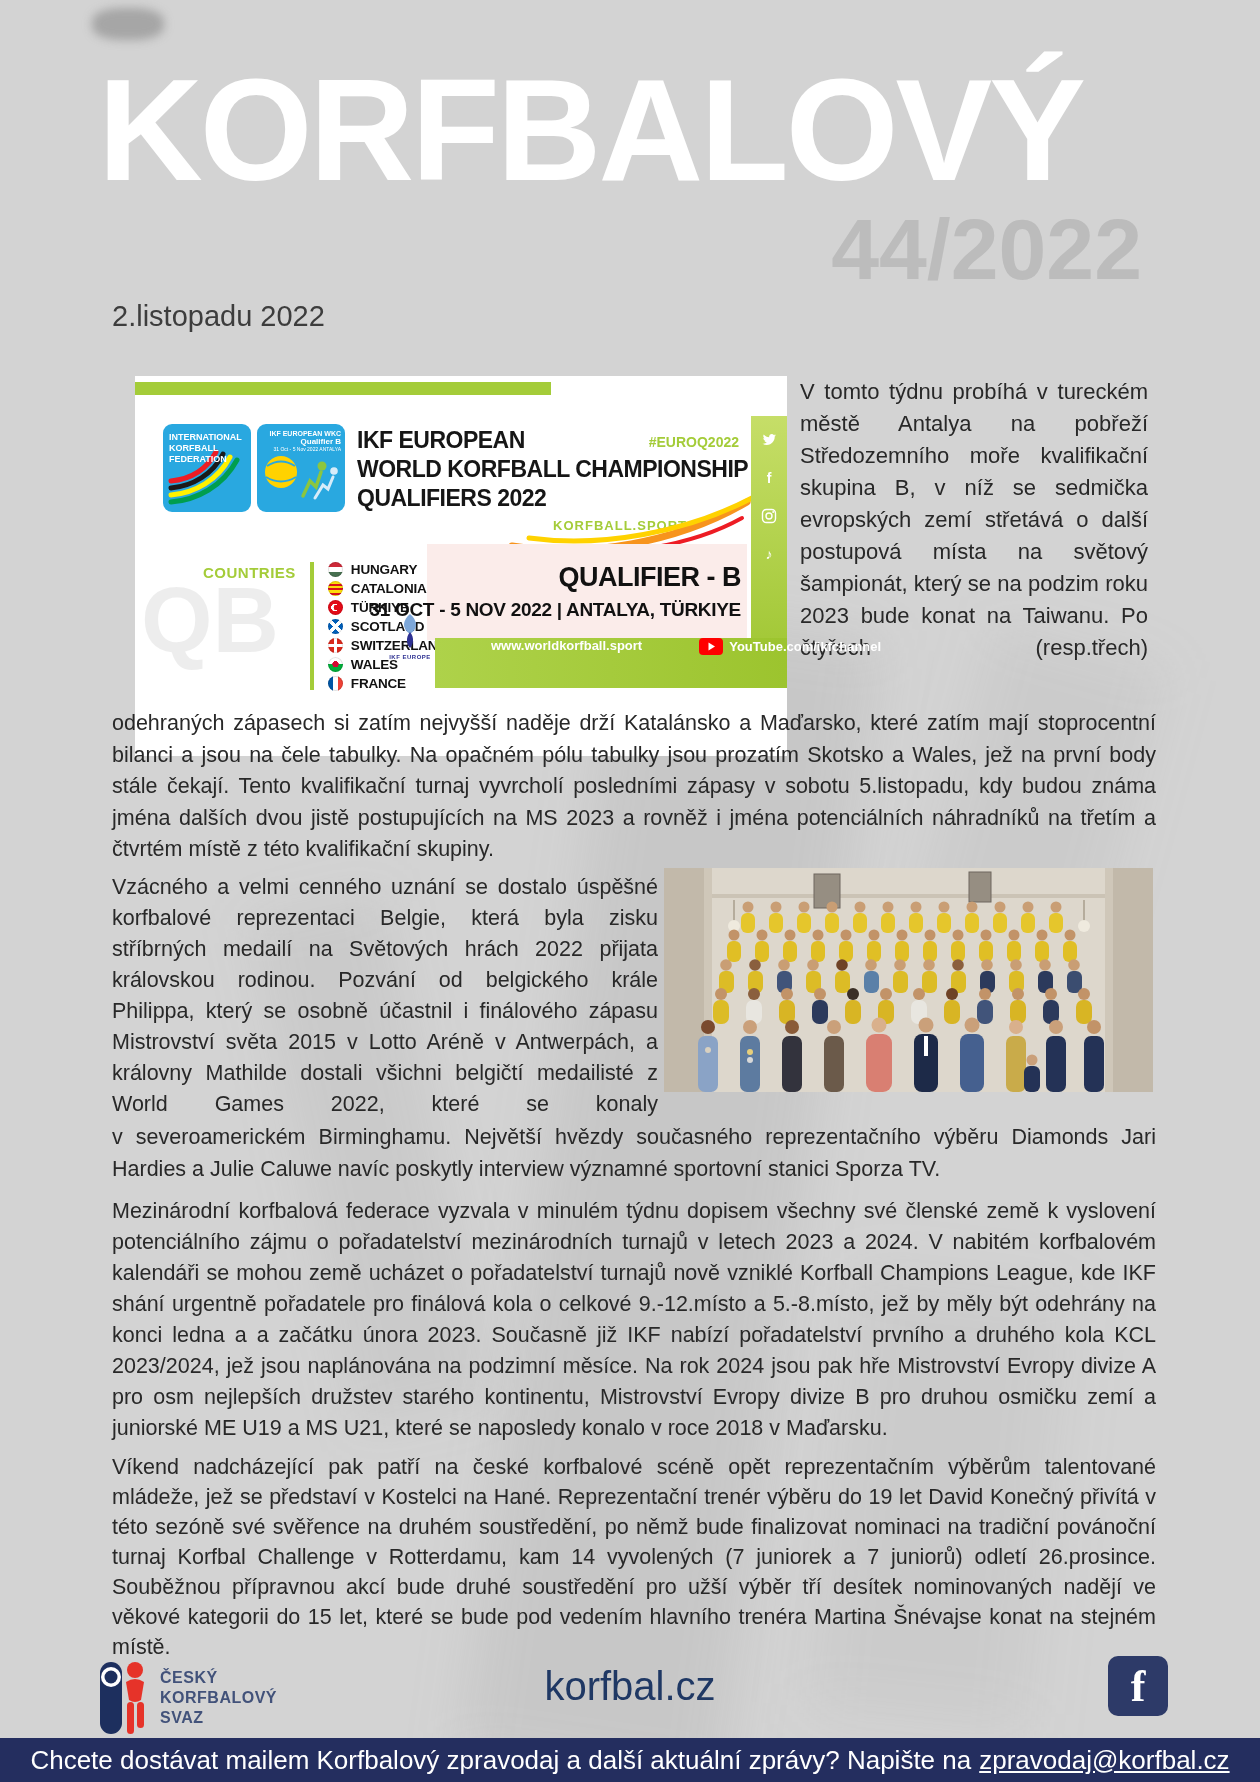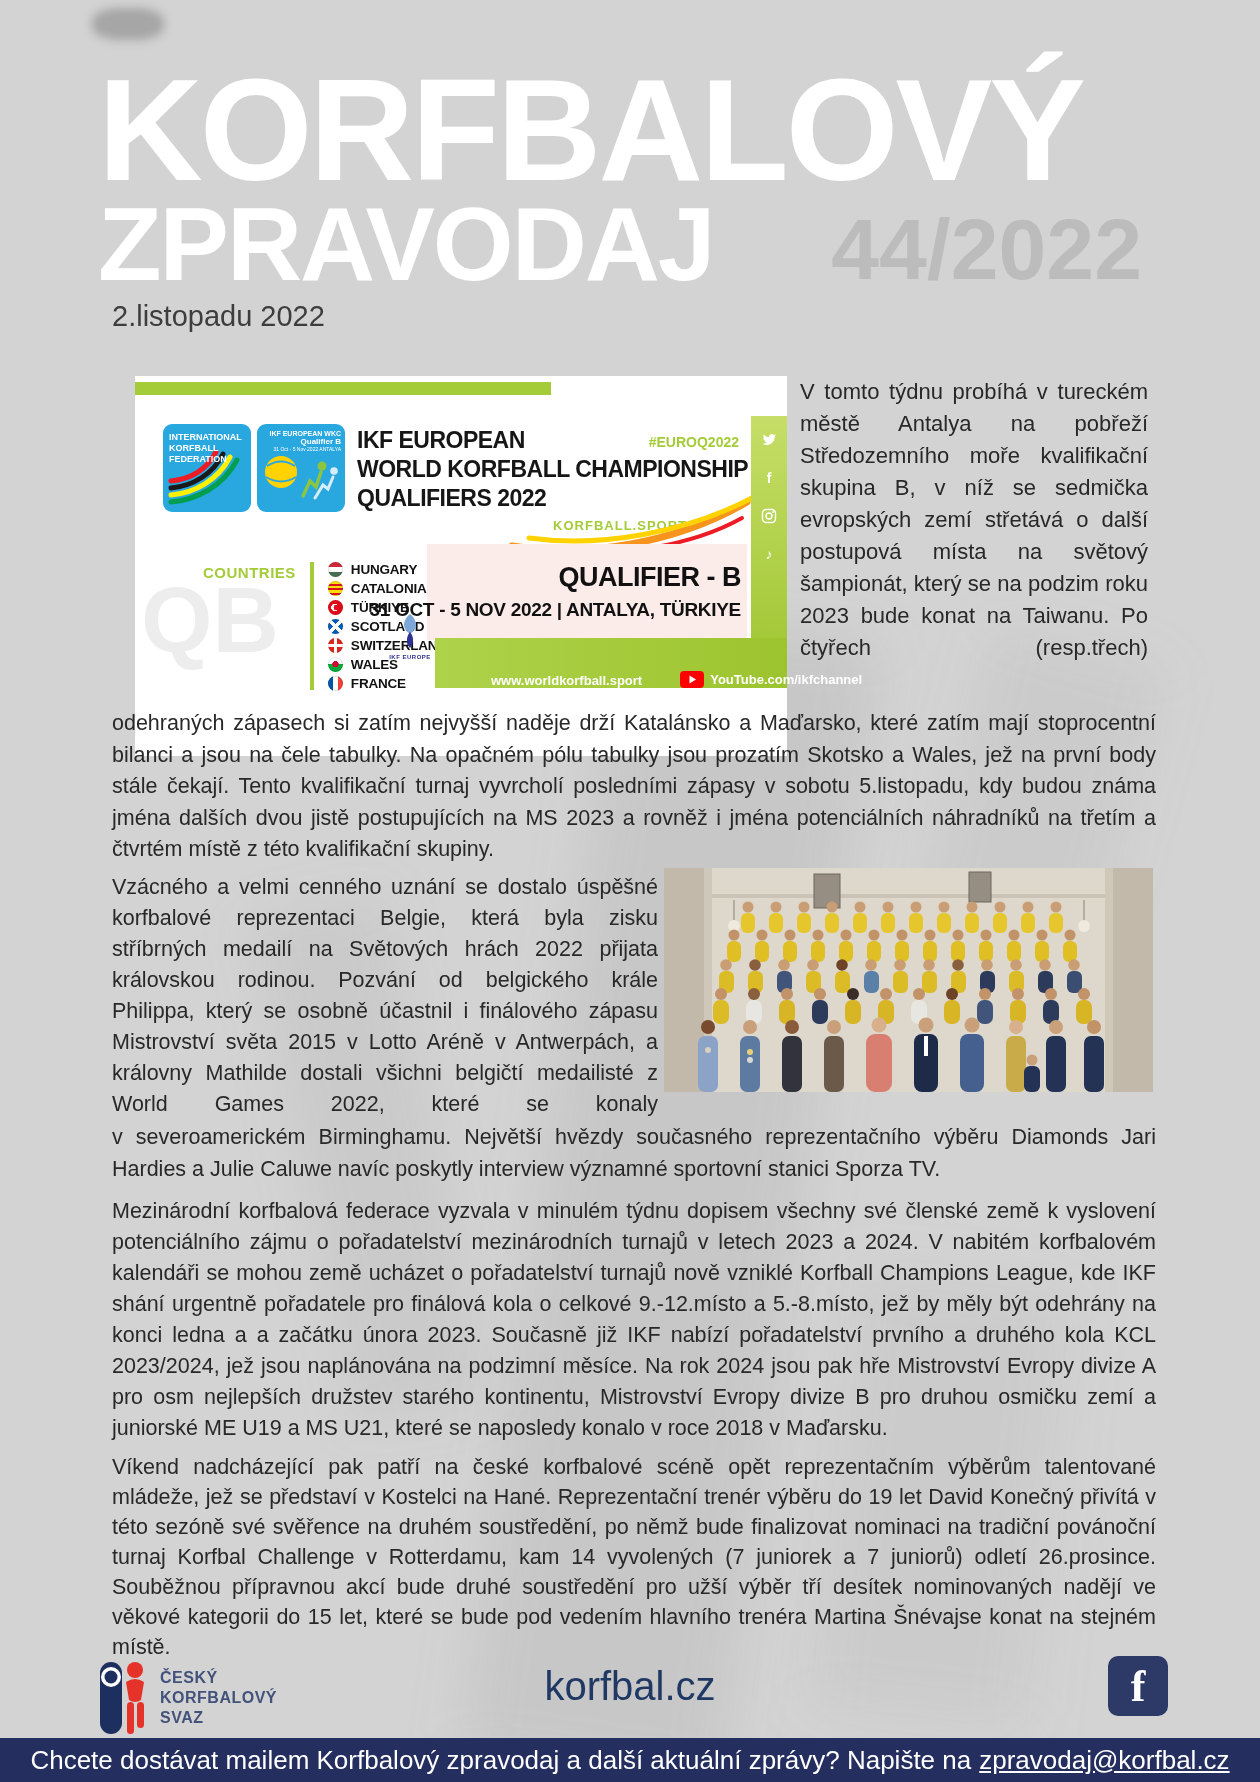--- a/index.html
+++ b/index.html
@@ -51,21 +51,21 @@
   .f-cat{background:repeating-linear-gradient(180deg,#fcdd09 0 2.5px,#da121a 2.5px 4.5px);}
   .f-tr{background-color:#e30a17;background-image:radial-gradient(circle at 55% 50%,#e30a17 0 2.6px,rgba(0,0,0,0) 2.8px),radial-gradient(circle at 45% 50%,#fff 0 3.6px,rgba(0,0,0,0) 3.8px);}
   .f-sco{background-color:#005eb8;background-image:linear-gradient(45deg,rgba(0,0,0,0) 0 42%,#fff 42% 58%,rgba(0,0,0,0) 58%),linear-gradient(-45deg,rgba(0,0,0,0) 0 42%,#fff 42% 58%,rgba(0,0,0,0) 58%);}
   .f-sui{background-color:#da291c;background-image:linear-gradient(0deg,rgba(0,0,0,0) 0 39%,#fff 39% 61%,rgba(0,0,0,0) 61%),linear-gradient(90deg,rgba(0,0,0,0) 0 39%,#fff 39% 61%,rgba(0,0,0,0) 61%);}
   .f-wal{background-image:radial-gradient(circle at 50% 48%,#d30731 0 3px,rgba(0,0,0,0) 3.3px),linear-gradient(180deg,#fff 0 50%,#00ab39 50%);}
   .f-fra{background:linear-gradient(90deg,#0055a4 0 33%,#fff 33% 66%,#ef4135 66%);}
   .b-qual{position:absolute;right:46px;top:186px;text-align:right;color:#111;}
   .b-qual .q1{font-size:27px;font-weight:bold;letter-spacing:-0.5px;}
   .b-qual .q2{font-size:19px;font-weight:bold;margin-top:6px;letter-spacing:-0.3px;white-space:nowrap;}
   .b-wwwbar{position:absolute;left:300px;right:0;top:262px;height:50px;background:linear-gradient(90deg,#aed24a,#9cc42e);
-            display:flex;align-items:flex-end;z-index:2;}
+            display:flex;align-items:flex-start;z-index:2;gap:19px;}
   .b-www{color:#fff;font-size:13px;font-weight:bold;margin-left:56px;}
   .b-yt{display:flex;align-items:center;gap:6px;margin-left:38px;color:#fff;font-size:13px;font-weight:bold;}
   .b-ikfeu{position:absolute;left:252px;top:236px;width:46px;text-align:center;z-index:1;}
   .b-ikfeu .t{font-size:6px;font-weight:bold;color:#2e3192;letter-spacing:.5px;}
 
   
   .para{position:absolute;text-align:justify;color:#282828;}
   .p1a{left:800px;top:376px;width:348px;font-size:22px;line-height:32px;text-align-last:justify;}
   .p1b{left:112px;top:708px;width:1044px;font-size:21.5px;line-height:31.5px;}
   .p2a{left:112px;top:872px;width:546px;font-size:21.5px;line-height:31px;text-align-last:justify;}
@@ -92,21 +92,20 @@
 
 <div class="page">
 
   <div class="wm wm1"></div>
   <div class="wm wm2"></div>
   <div class="wm wm3"></div>
   <div class="wm wm4"></div>
   <div class="wm wm5"></div>
 
   <div class="title1">KORFBALOVÝ</div>
-  <div class="title2">ZPRAVODAJ</div>
   <div class="issue">44/2022</div>
   <div class="date">2.listopadu 2022</div>
 
   <div class="banner">
     <div class="b-topbar"></div>
 
     <svg class="logo-sq ikf-logo" viewBox="0 0 88 88">
       <rect width="88" height="88" rx="9" fill="#29a8e0"></rect>
       <text x="7" y="14" font-size="8" font-weight="bold" fill="#fff" font-family="Liberation Sans,sans-serif"></text>
       <path d="M8 78 C34 76 60 62 74 36" stroke="#009e4f" stroke-width="5" fill="none" stroke-linecap="round"></path>

